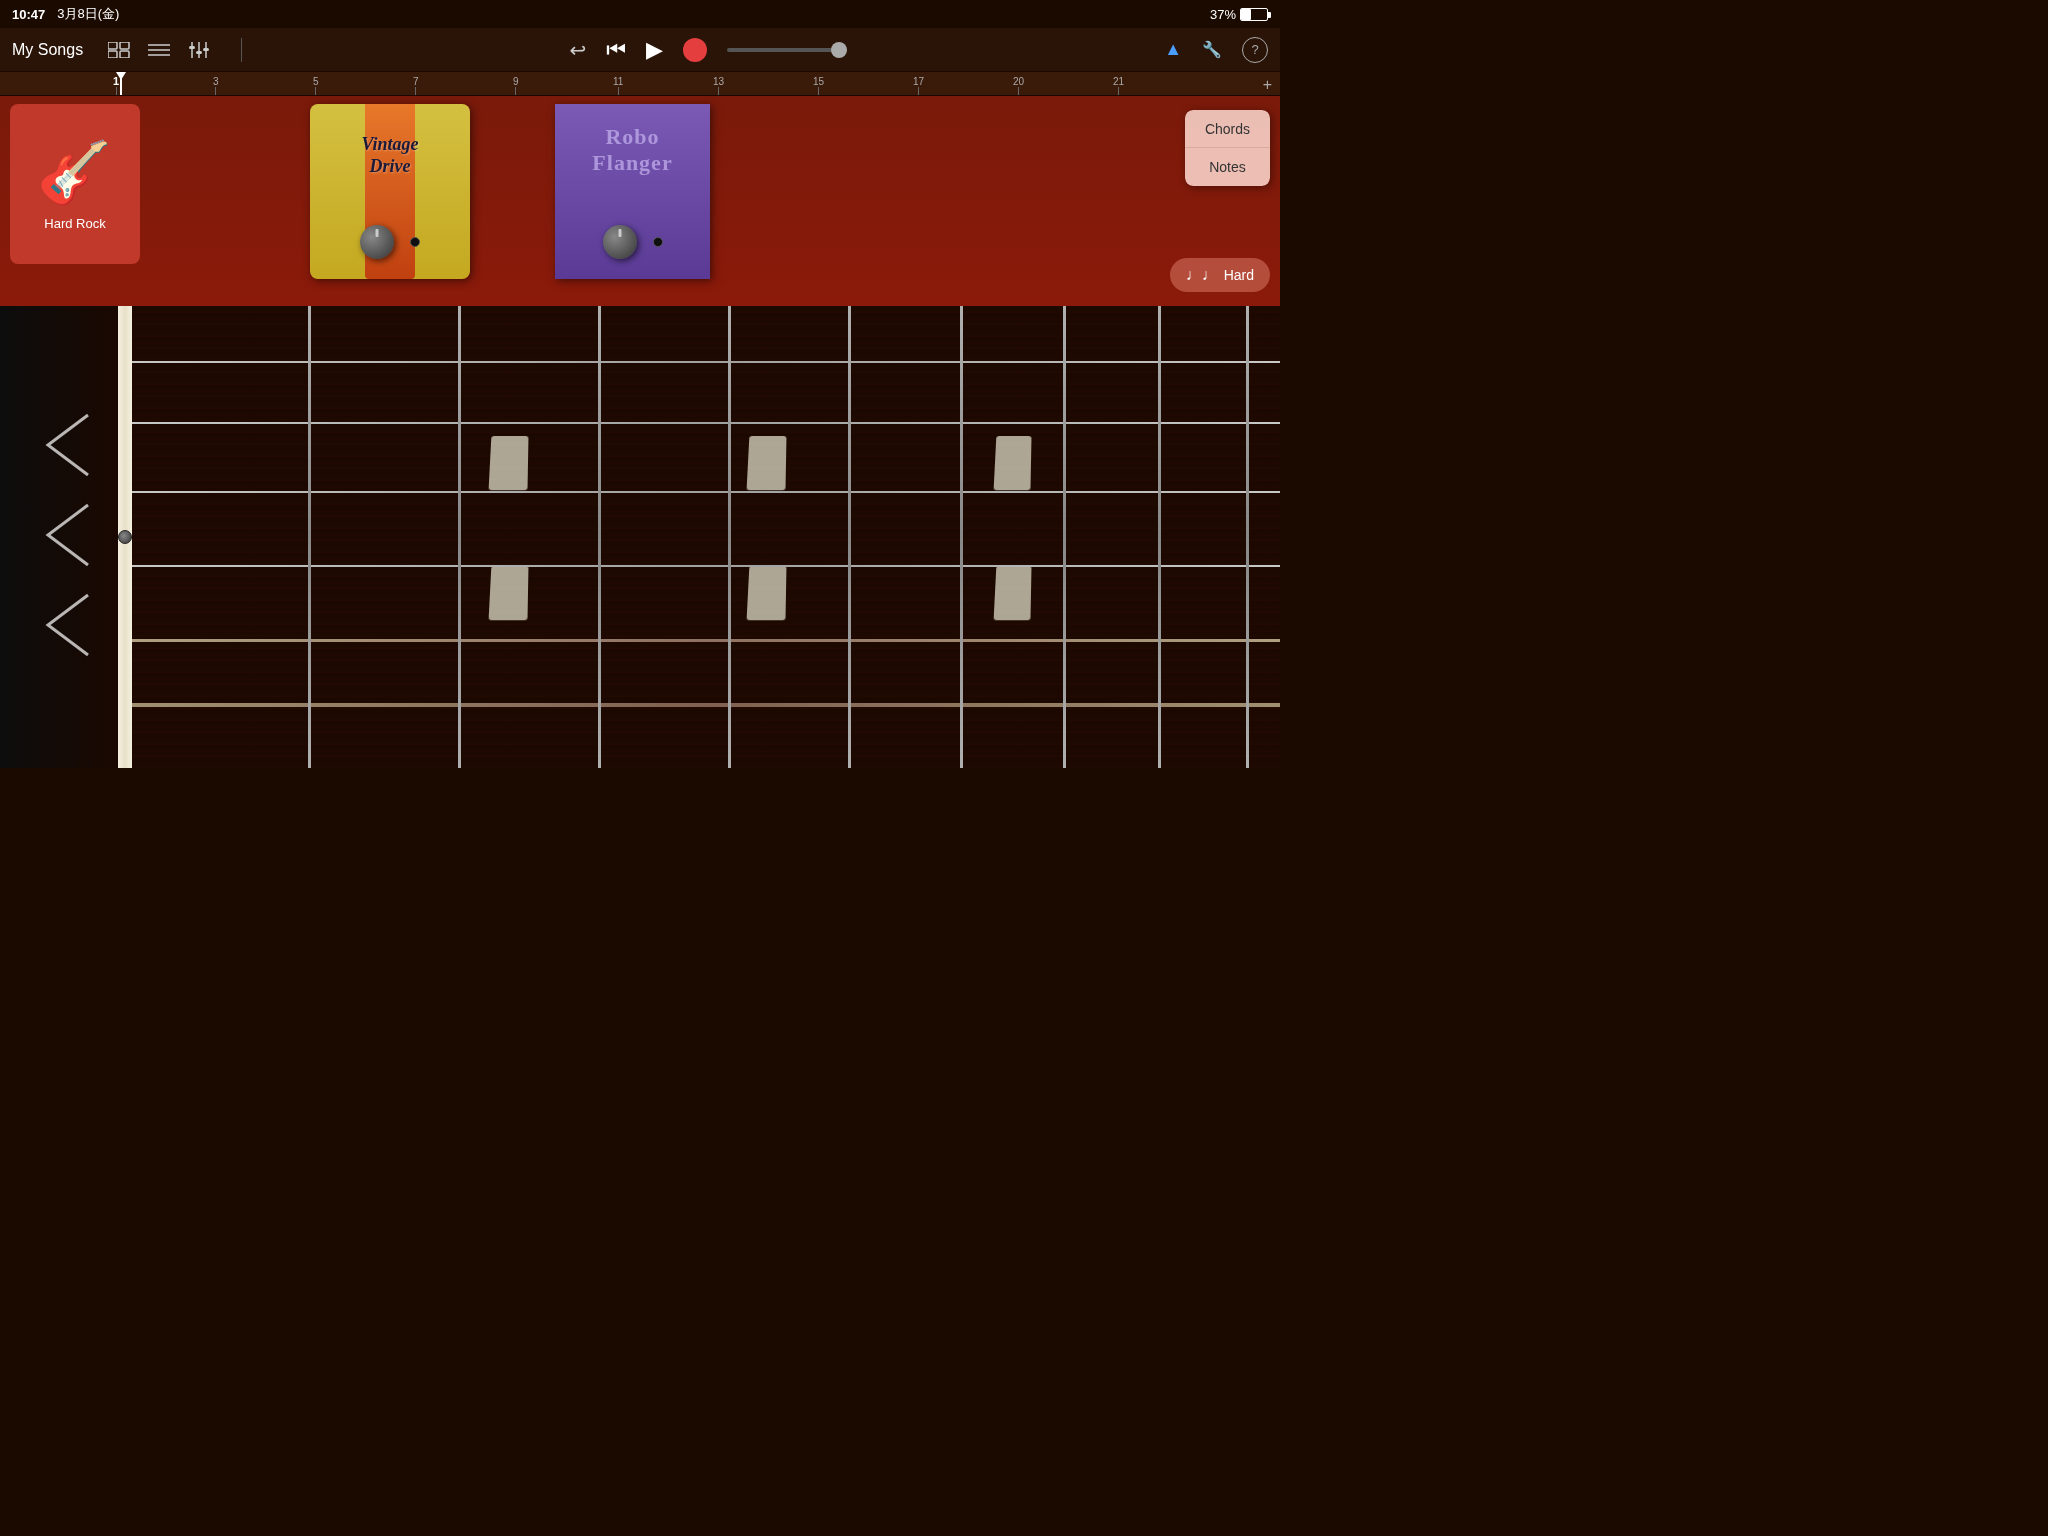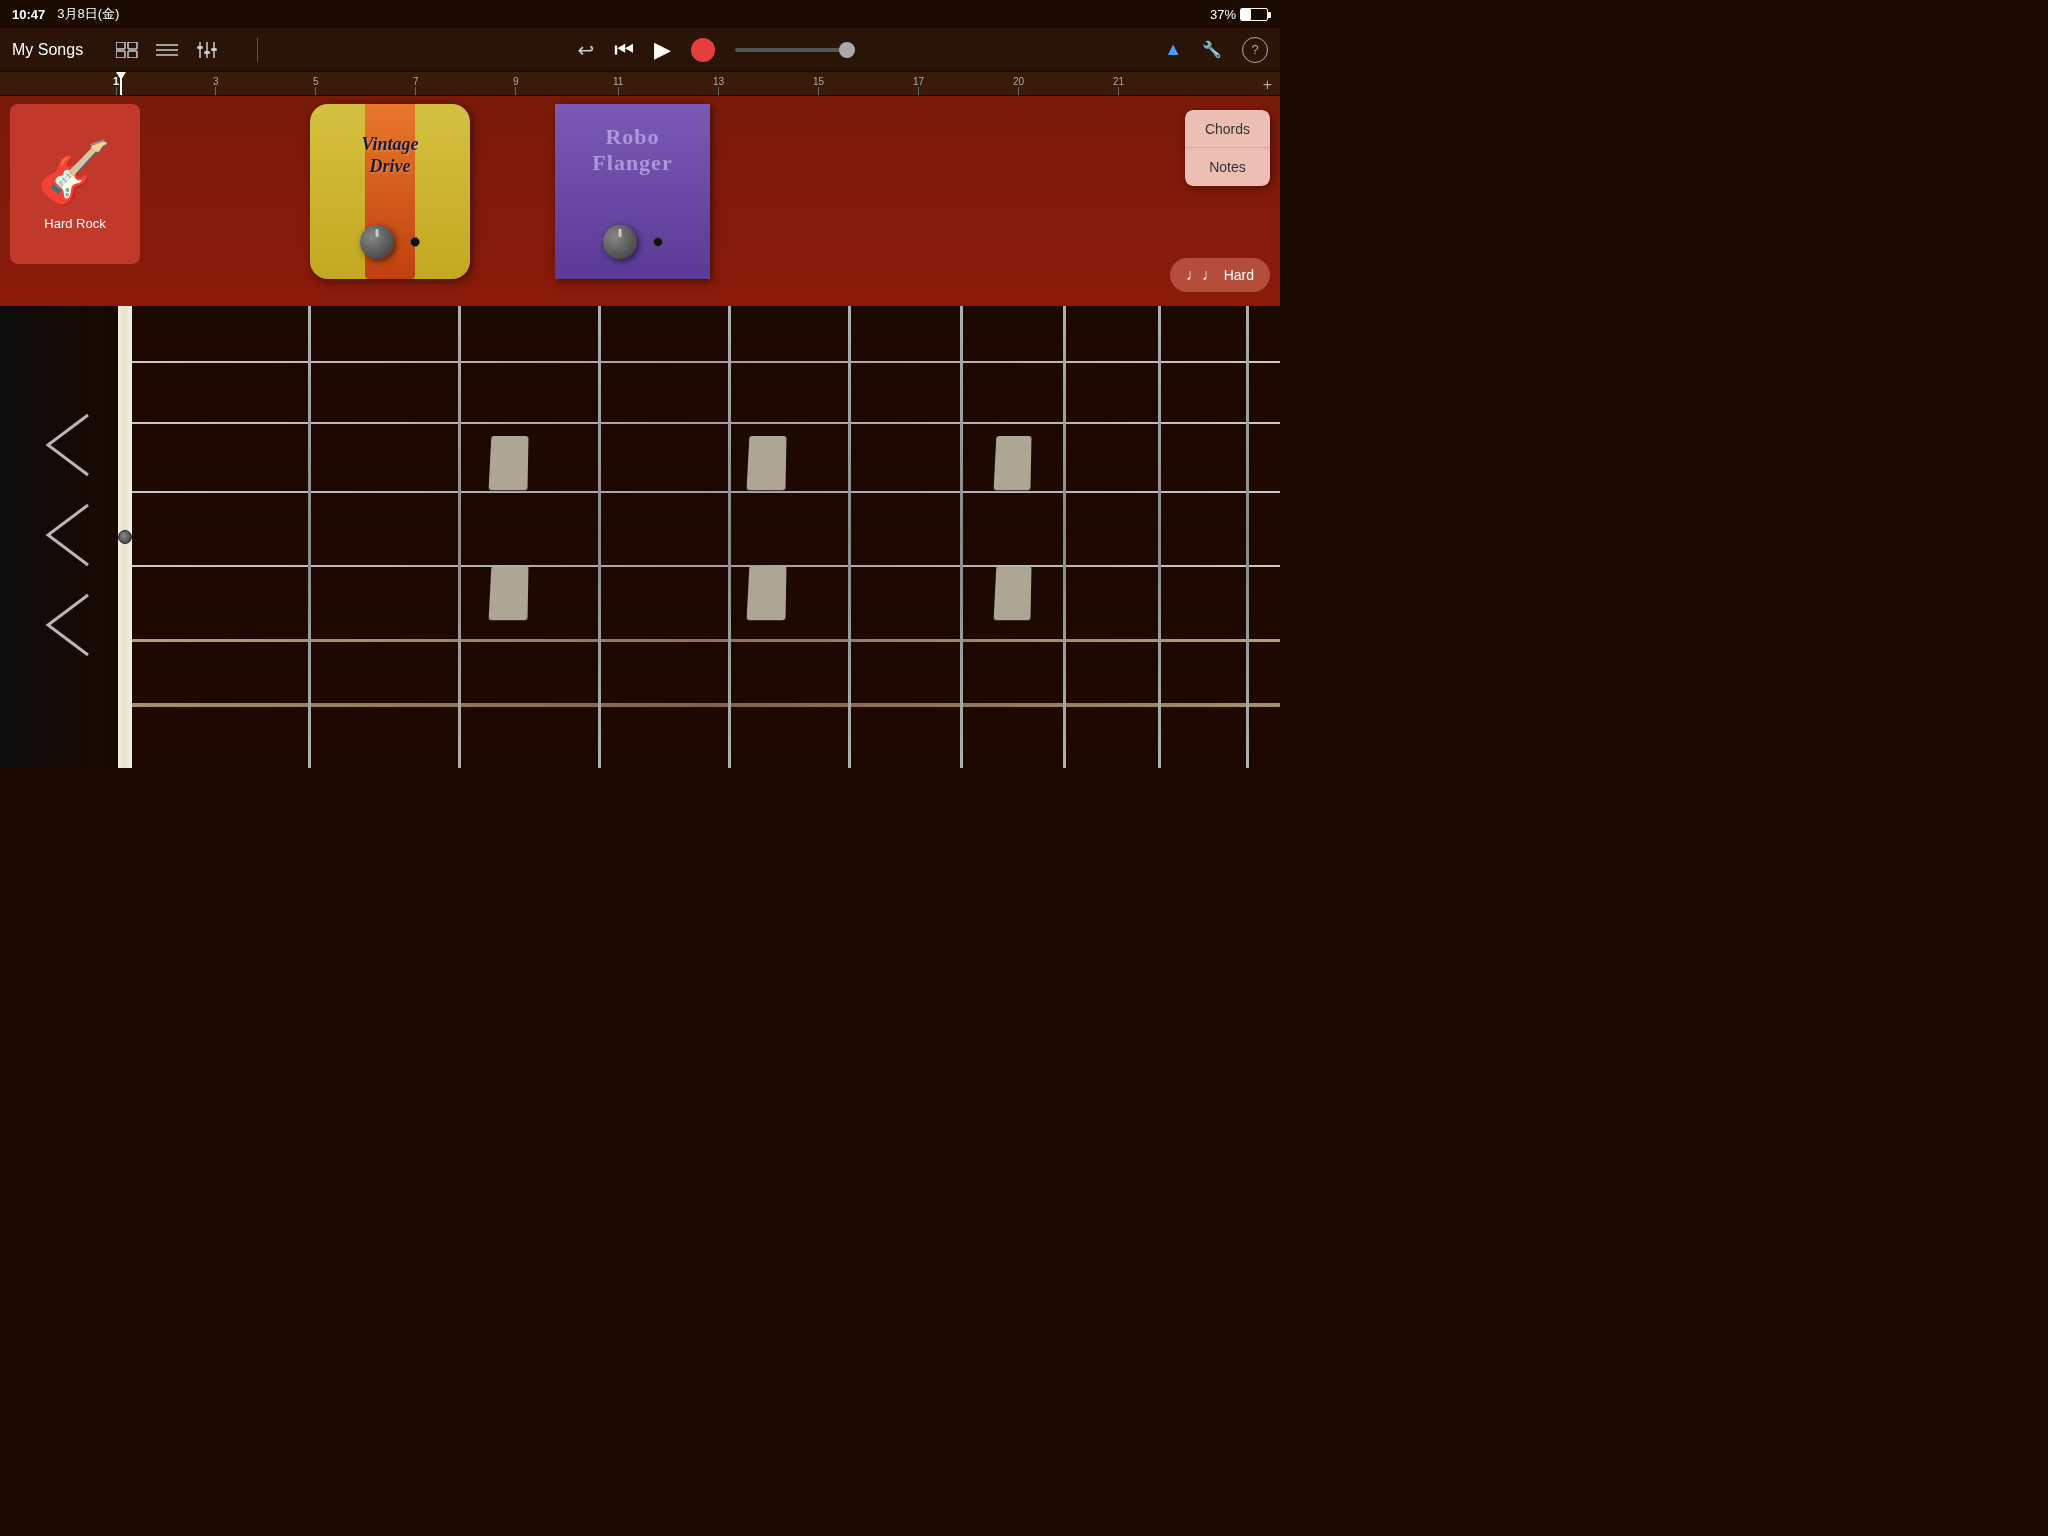--- a/index.html
+++ b/index.html
@@ -51,21 +51,21 @@
     }
 
     
     #toolbar {
       width: 100%;
       height: 44px;
       background: #2a1408;
       display: flex;
       align-items: center;
       padding: 0 12px;
-      gap: 12px;
+      gap: 4px;
       border-bottom: 1px solid #1a0800;
       flex-shrink: 0;
     }
     #toolbar .my-songs {
       color: #fff;
       font-size: 16px;
       font-weight: 500;
       margin-right: 16px;
       white-space: nowrap;
     }
@@ -241,21 +241,21 @@
       font-weight: 500;
     }
 
     
     .vintage-drive {
       left: 310px;
       top: 8px;
       width: 160px;
       height: 175px;
       background: linear-gradient(to bottom, #d4c040 0%, #c4a820 100%);
-      border-radius: 18px;
+      border-radius: 8px;
       display: flex;
       flex-direction: column;
       align-items: center;
       position: absolute;
       box-shadow: 2px 2px 8px rgba(0,0,0,0.5);
     }
     .stripe-orange {
       position: absolute;
       top: 0; left: 50%;
       transform: translateX(-50%);

